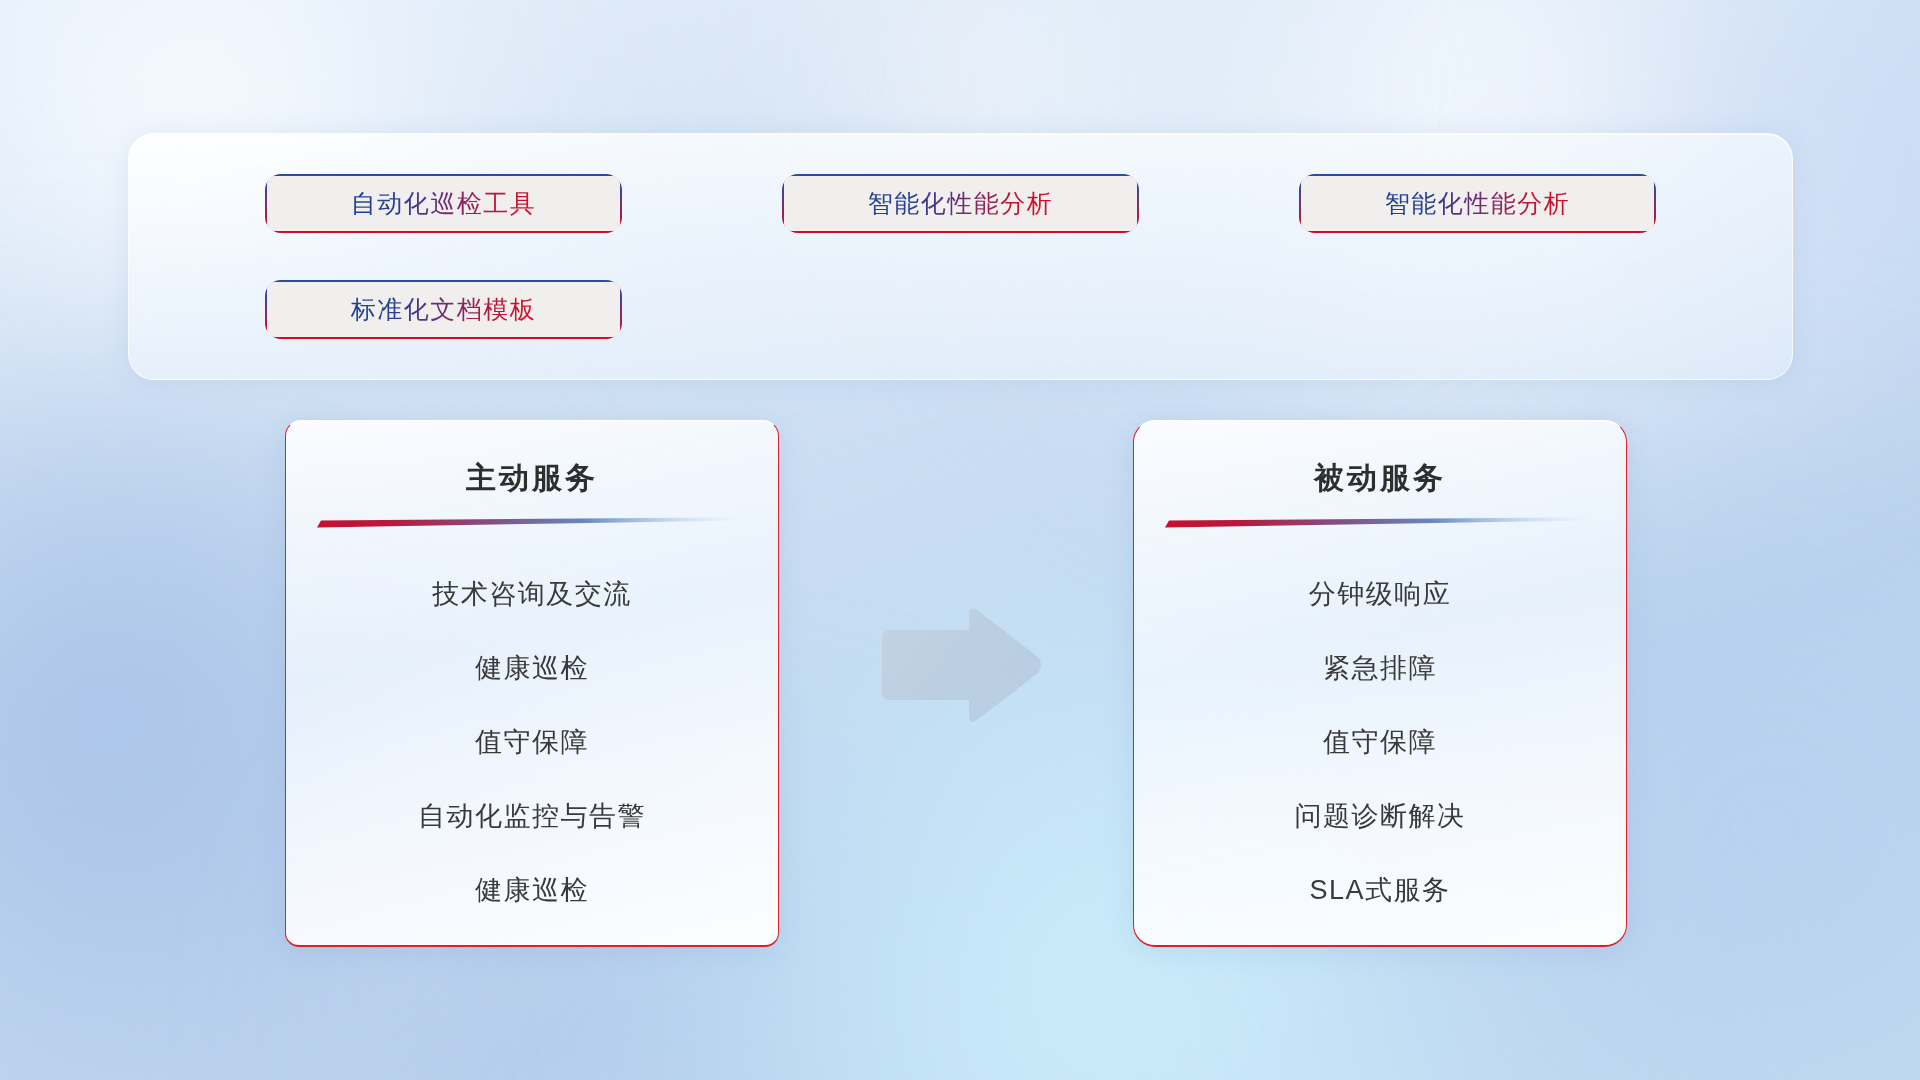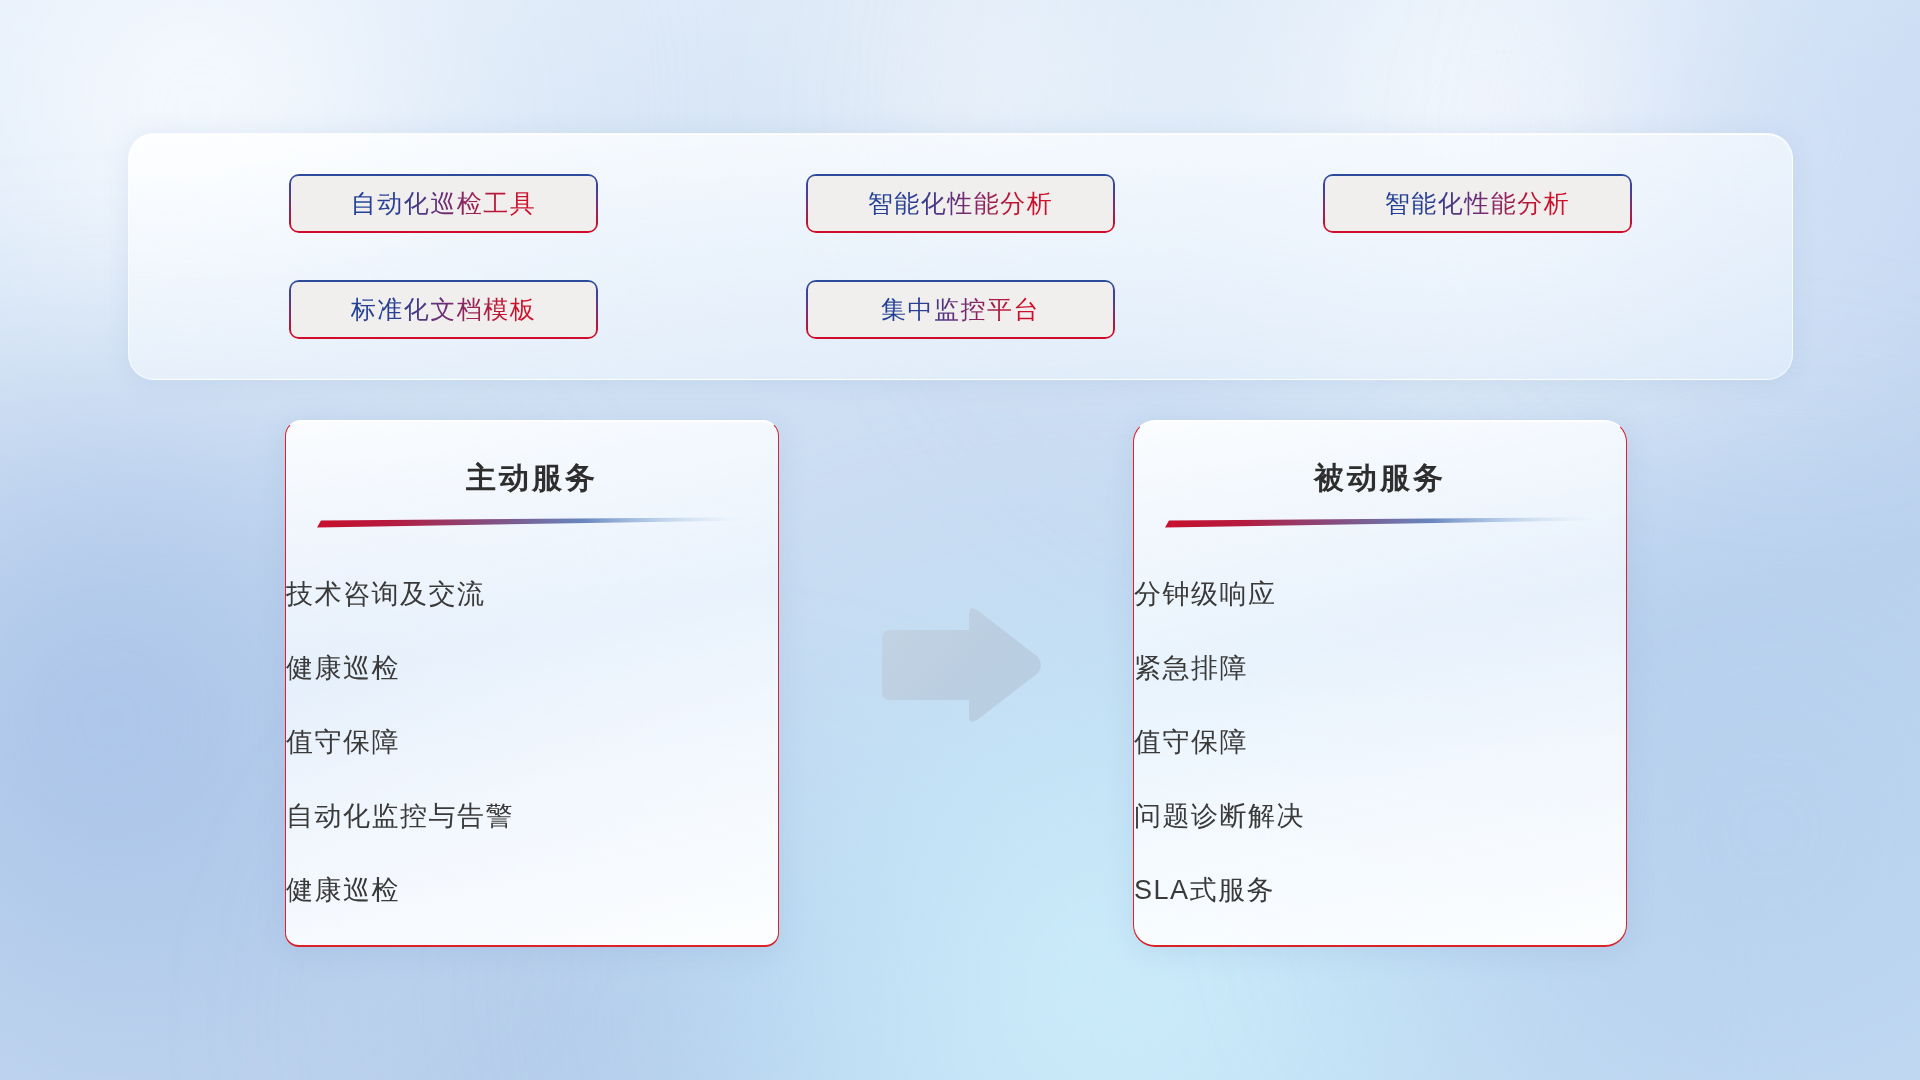--- a/index.html
+++ b/index.html
@@ -48,22 +48,22 @@
     grid-template-columns:repeat(3,1fr);
     grid-template-rows:repeat(2,1fr);
     align-items:center;
     justify-items:center;
     padding:24px 56px;
     box-sizing:border-box;
     row-gap:14px;
   }
   .pill{
     position:relative;
-    width:309px;height:59px;
-    border-radius:10px;
+    width:357px;height:59px;
+    border-radius:16px;
     padding:2px;
     box-sizing:border-box;
     background:linear-gradient(180deg,#2b4c9b 0%,#47409a 28%,#8a2a63 60%,#c40f2b 86%,#d20b29 100%);
     display:flex;
   }
   .pill-inner{
     flex:1;
     border-radius:7px;
     background:#f0efee;
     display:flex;align-items:center;justify-content:center;
@@ -112,21 +112,21 @@
   .divider-wrap{
     margin:22px auto 0 auto;
     width:430px;height:13px;
     position:relative;
   }
   .divider-wrap svg{display:block;width:100%;height:100%;}
 
   .card-list{
     list-style:none;margin:0;padding:38px 0 0 0;
     display:flex;flex-direction:column;
-    align-items:flex-start;
+    align-items:center;
     gap:0;
   }
   .card-list li{
     font-size:27px;
     color:#3a3a3a;
     letter-spacing:1.5px;
     line-height:1;
     padding:14px 0;
     margin:0 0 19px 0;
     white-space:nowrap;
@@ -175,25 +175,20 @@
         <span class="pill-text">智能化性能分析</span>
       </div>
     </div>
 
     <div class="pill">
       <div class="pill-inner">
         <span class="pill-text">标准化文档模板</span>
       </div>
     </div>
 
-    <div class="pill">
-      <div class="pill-inner">
-        <span class="pill-text">集中监控平台</span>
-      </div>
-    </div>
 
   </div>
 </section>
 
 <section id="cards-row">
 
   <article id="card-active" class="svc-card">
     <h2 class="card-title">主动服务</h2>
 
     <div class="divider-wrap">

